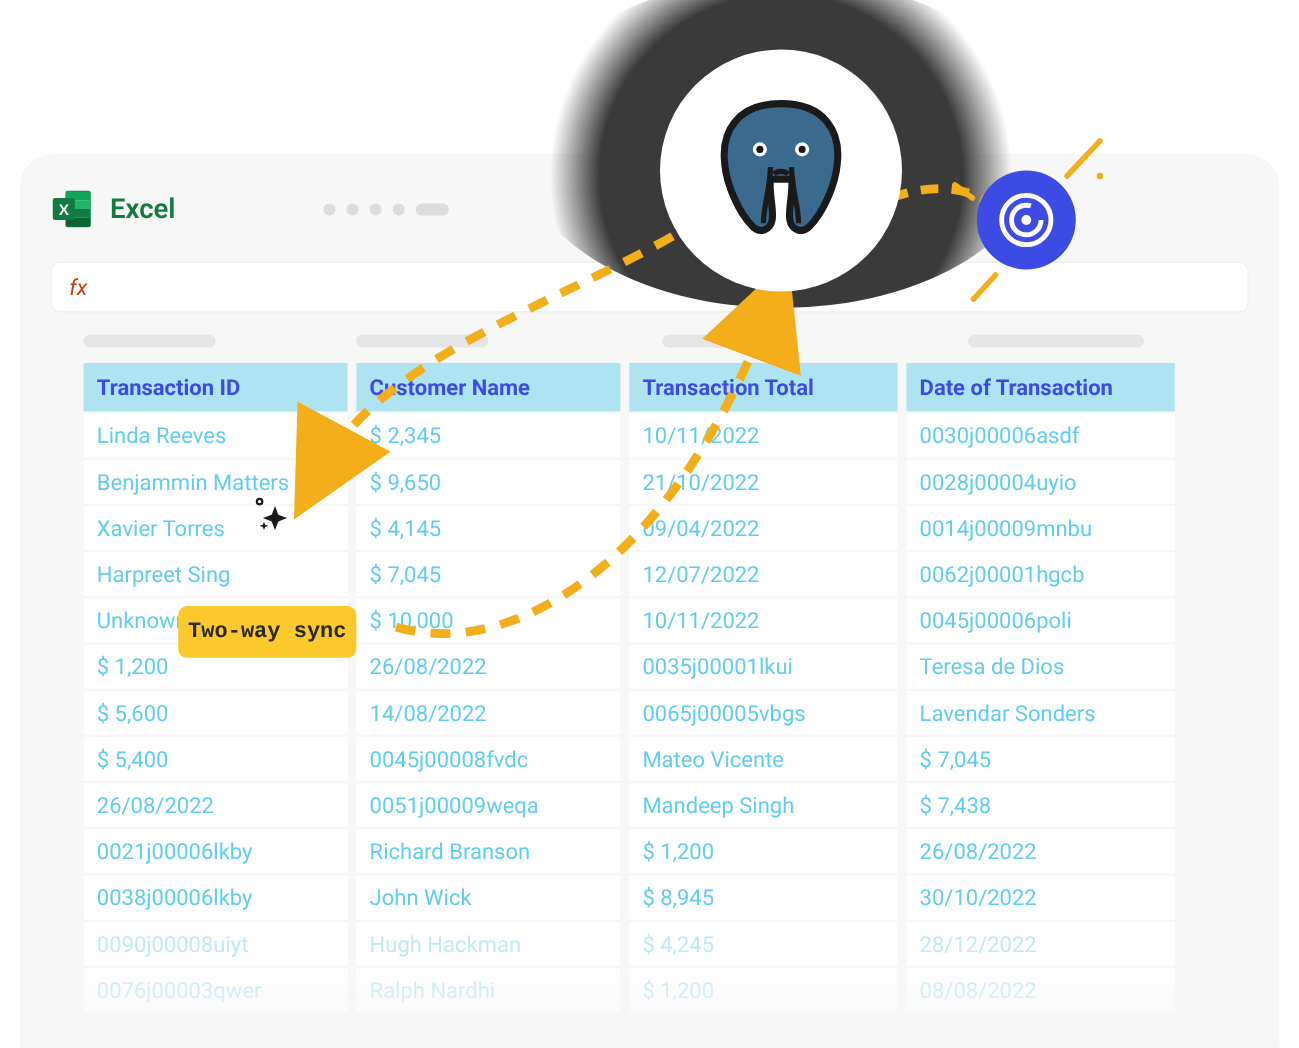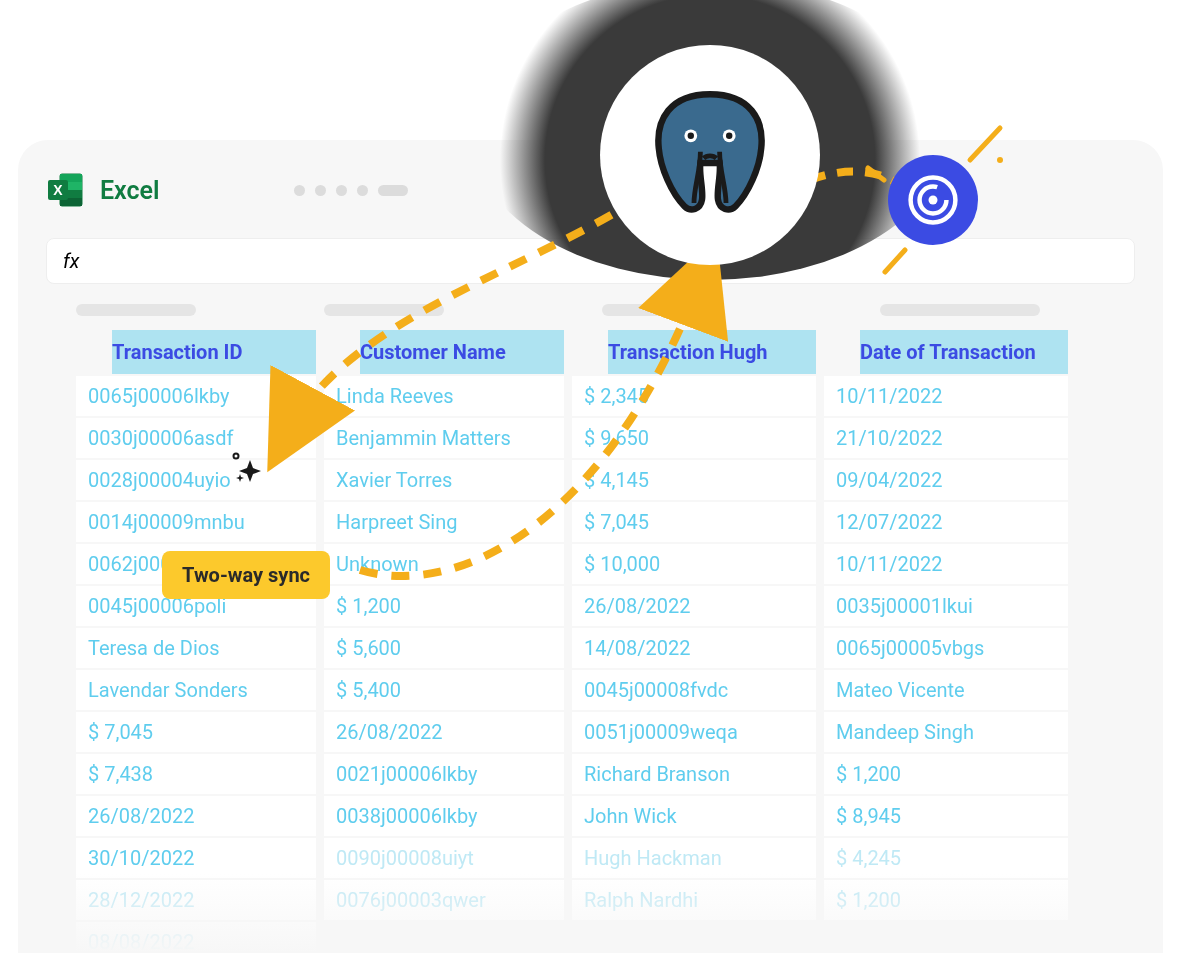--- a/index.html
+++ b/index.html
@@ -77,21 +77,21 @@
     display: flex;
     align-items: center;
     background: #fff;
     border: 1px solid #eee;
     border-radius: 8px;
     padding: 10px 16px;
     margin-bottom: 20px;
   }
   .fx-label {
     font-style: italic;
-    color: #000000;
+    color: #c2410c;
     font-size: 20px;
   }
 
   .col-placeholders {
     display: flex;
     gap: 28px;
     margin-bottom: 14px;
     padding: 0 30px;
   }
   .ph {
@@ -108,23 +108,22 @@
     display: grid;
     grid-template-columns: 240px 240px 244px 244px;
     column-gap: 8px;
   }
 
   .th {
     background: #aee3f1;
     color: #3b4be3;
     font-weight: 700;
     font-size: 20px;
-    padding: 10px 0;
+    padding: 10px 12px;
     margin-bottom: 2px;
-    margin-left: 36px;
   }
 
   .td {
     background: #fff;
     color: #5fcdee;
     font-size: 20px;
     padding: 8px 12px;
     margin-bottom: 2px;
     white-space: nowrap;
     overflow: hidden;
@@ -184,23 +183,24 @@
   }
 
   .sync-badge {
     position: absolute;
     top: 551px;
     left: 162px;
     background: #fcc92c;
     color: #2a2a2a;
     font-weight: 700;
     font-size: 20px;
-    padding: 12px 20px;
+    padding: 12px 9px;
     border-radius: 8px;
     z-index: 6;
+    font-family: Liberation Mono, monospace;
   }
 
   .sync-path {
     position: absolute;
     top: 120px;
     left: 230px;
     z-index: 4;
     pointer-events: none;
   }
   .sync-path-b {
@@ -299,23 +299,22 @@
     <div class="ph" style="width:120px"></div>
     <div class="ph" style="width:120px;margin-left:100px"></div>
     <div class="ph" style="width:120px;margin-left:130px"></div>
     <div class="ph" style="width:160px;margin-left:130px"></div>
   </div>
 
   <div class="table-wrap">
     <div class="sheet" id="sheet">
         <div class="th">Transaction ID</div>
         <div class="th">Customer Name</div>
-        <div class="th">Transaction Hugh</div>
+        <div class="th">Transaction Total</div>
         <div class="th">Date of Transaction</div>
-        <div class="td">0065j00006lkby</div>
         <div class="td">Linda Reeves</div>
         <div class="td">$ 2,345</div>
         <div class="td">10/11/2022</div>
         <div class="td">0030j00006asdf</div>
         <div class="td">Benjammin Matters</div>
         <div class="td">$ 9,650</div>
         <div class="td">21/10/2022</div>
         <div class="td">0028j00004uyio</div>
         <div class="td">Xavier Torres</div>
         <div class="td">$ 4,145</div>

